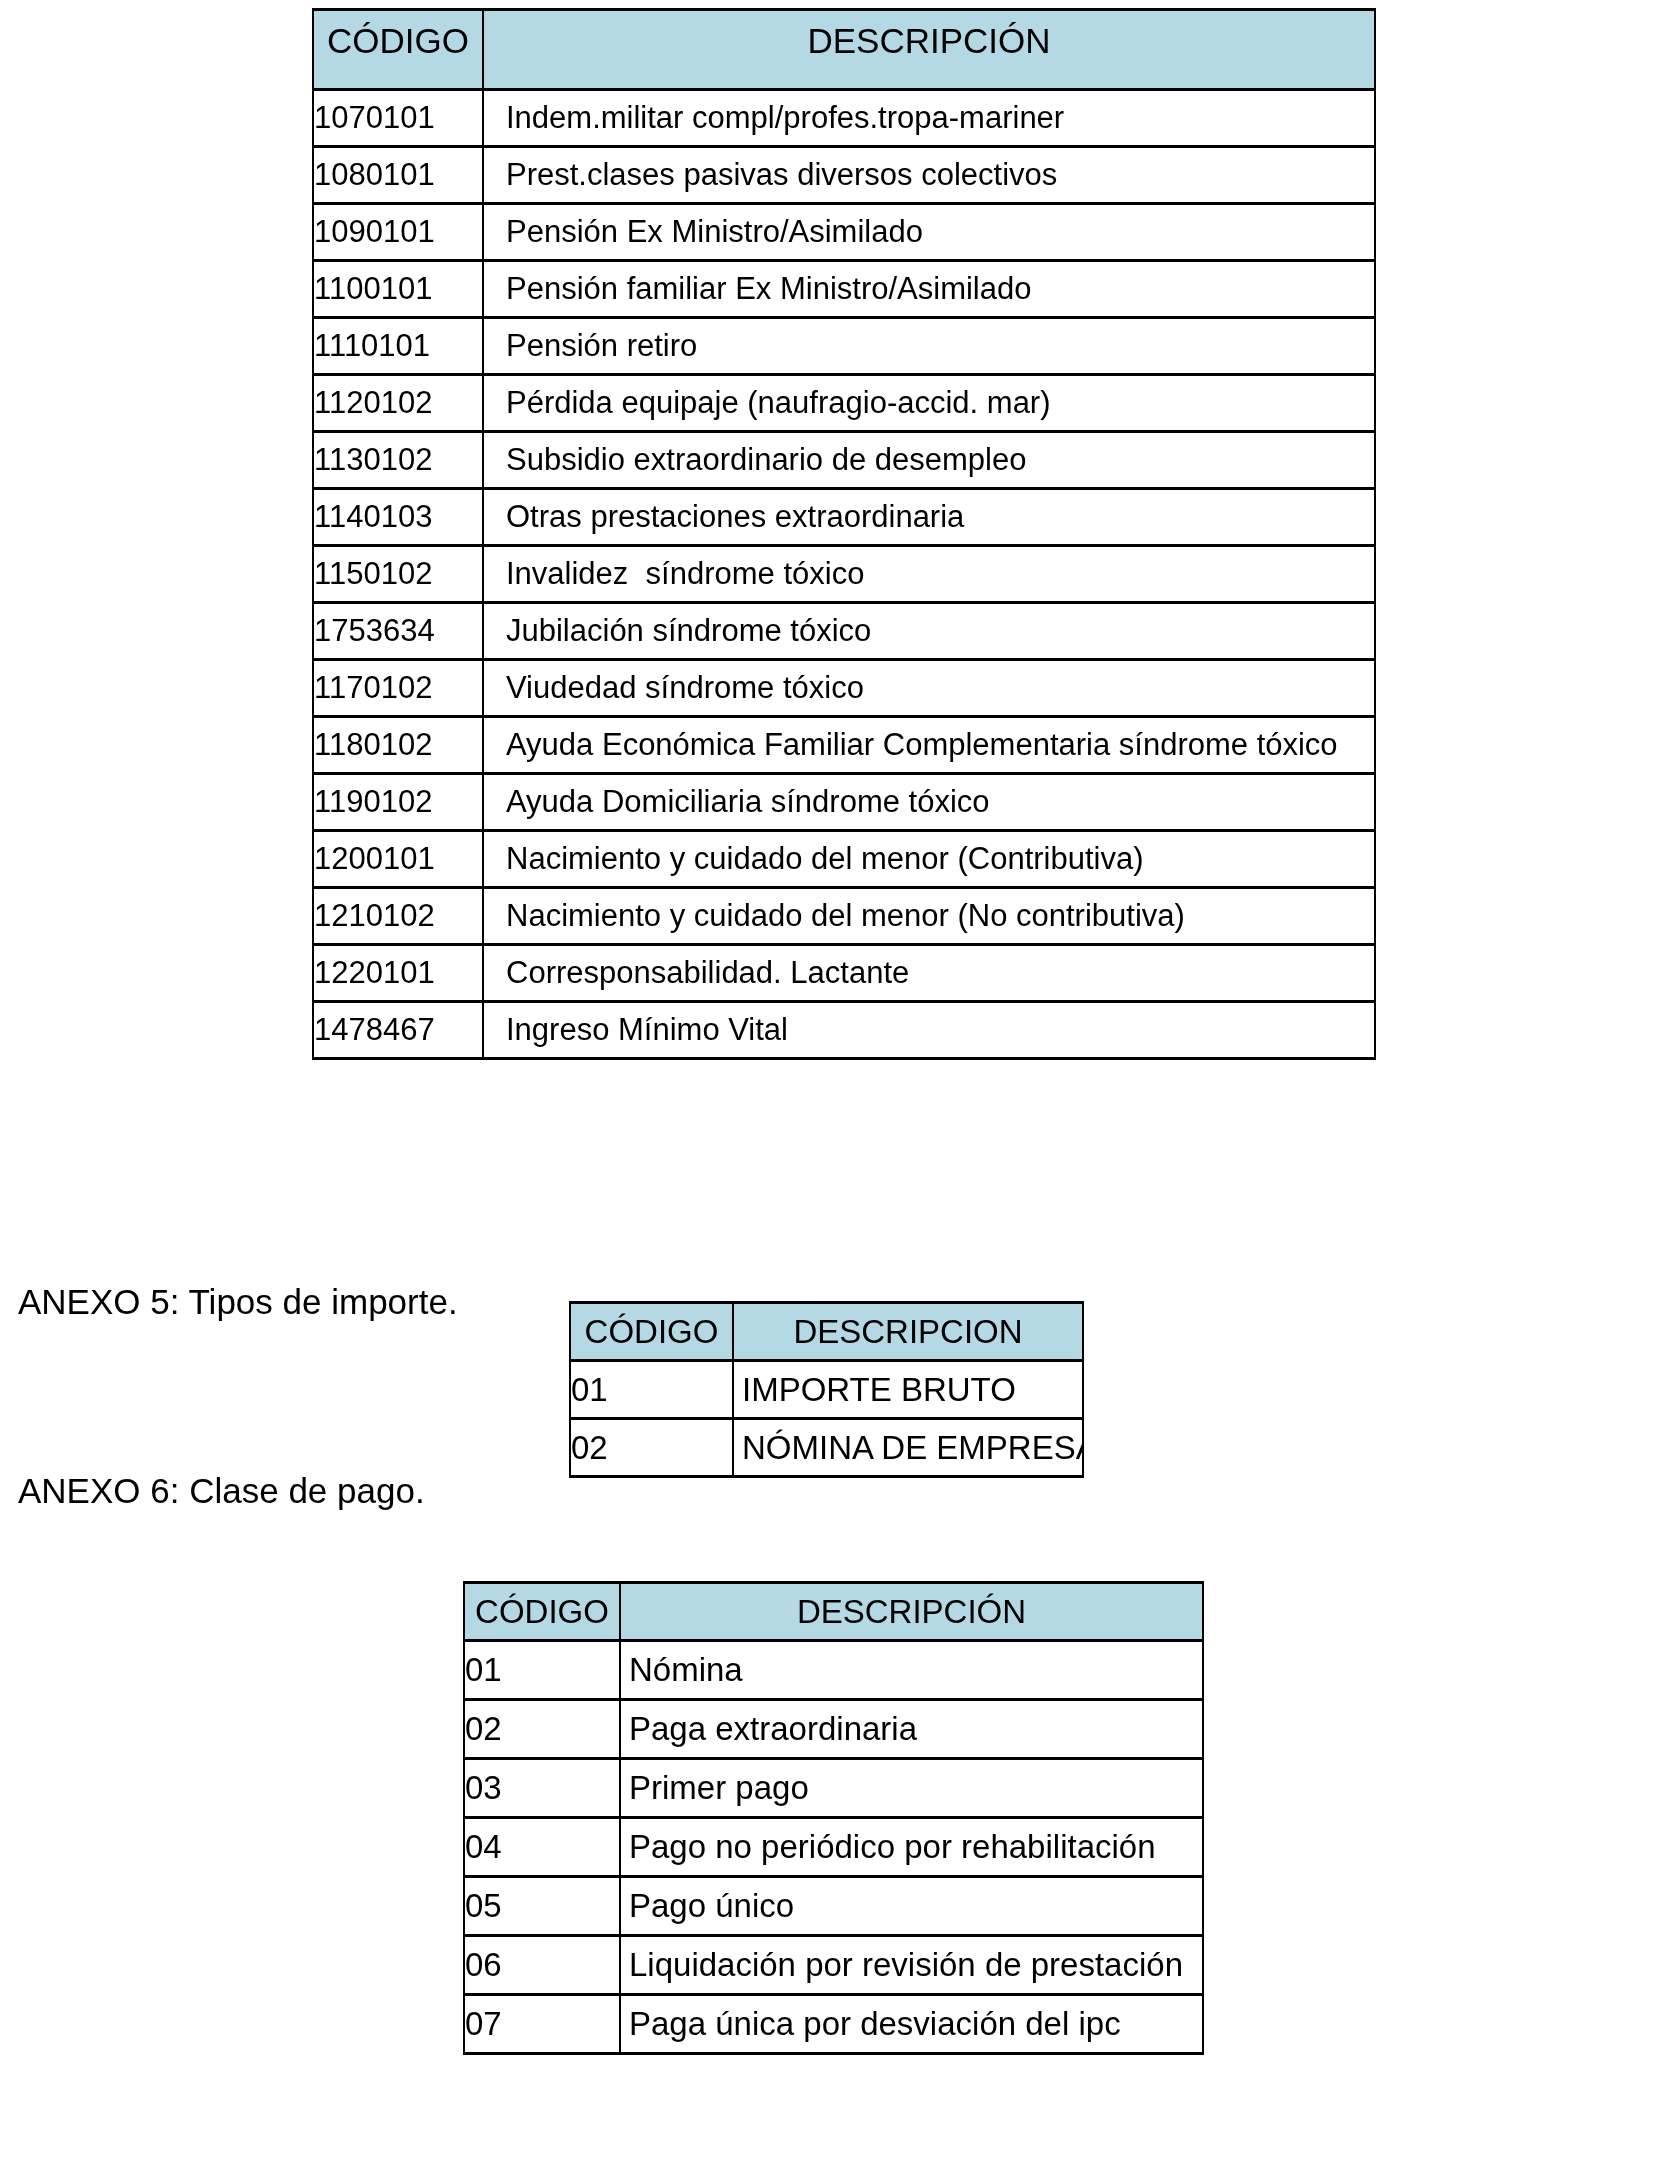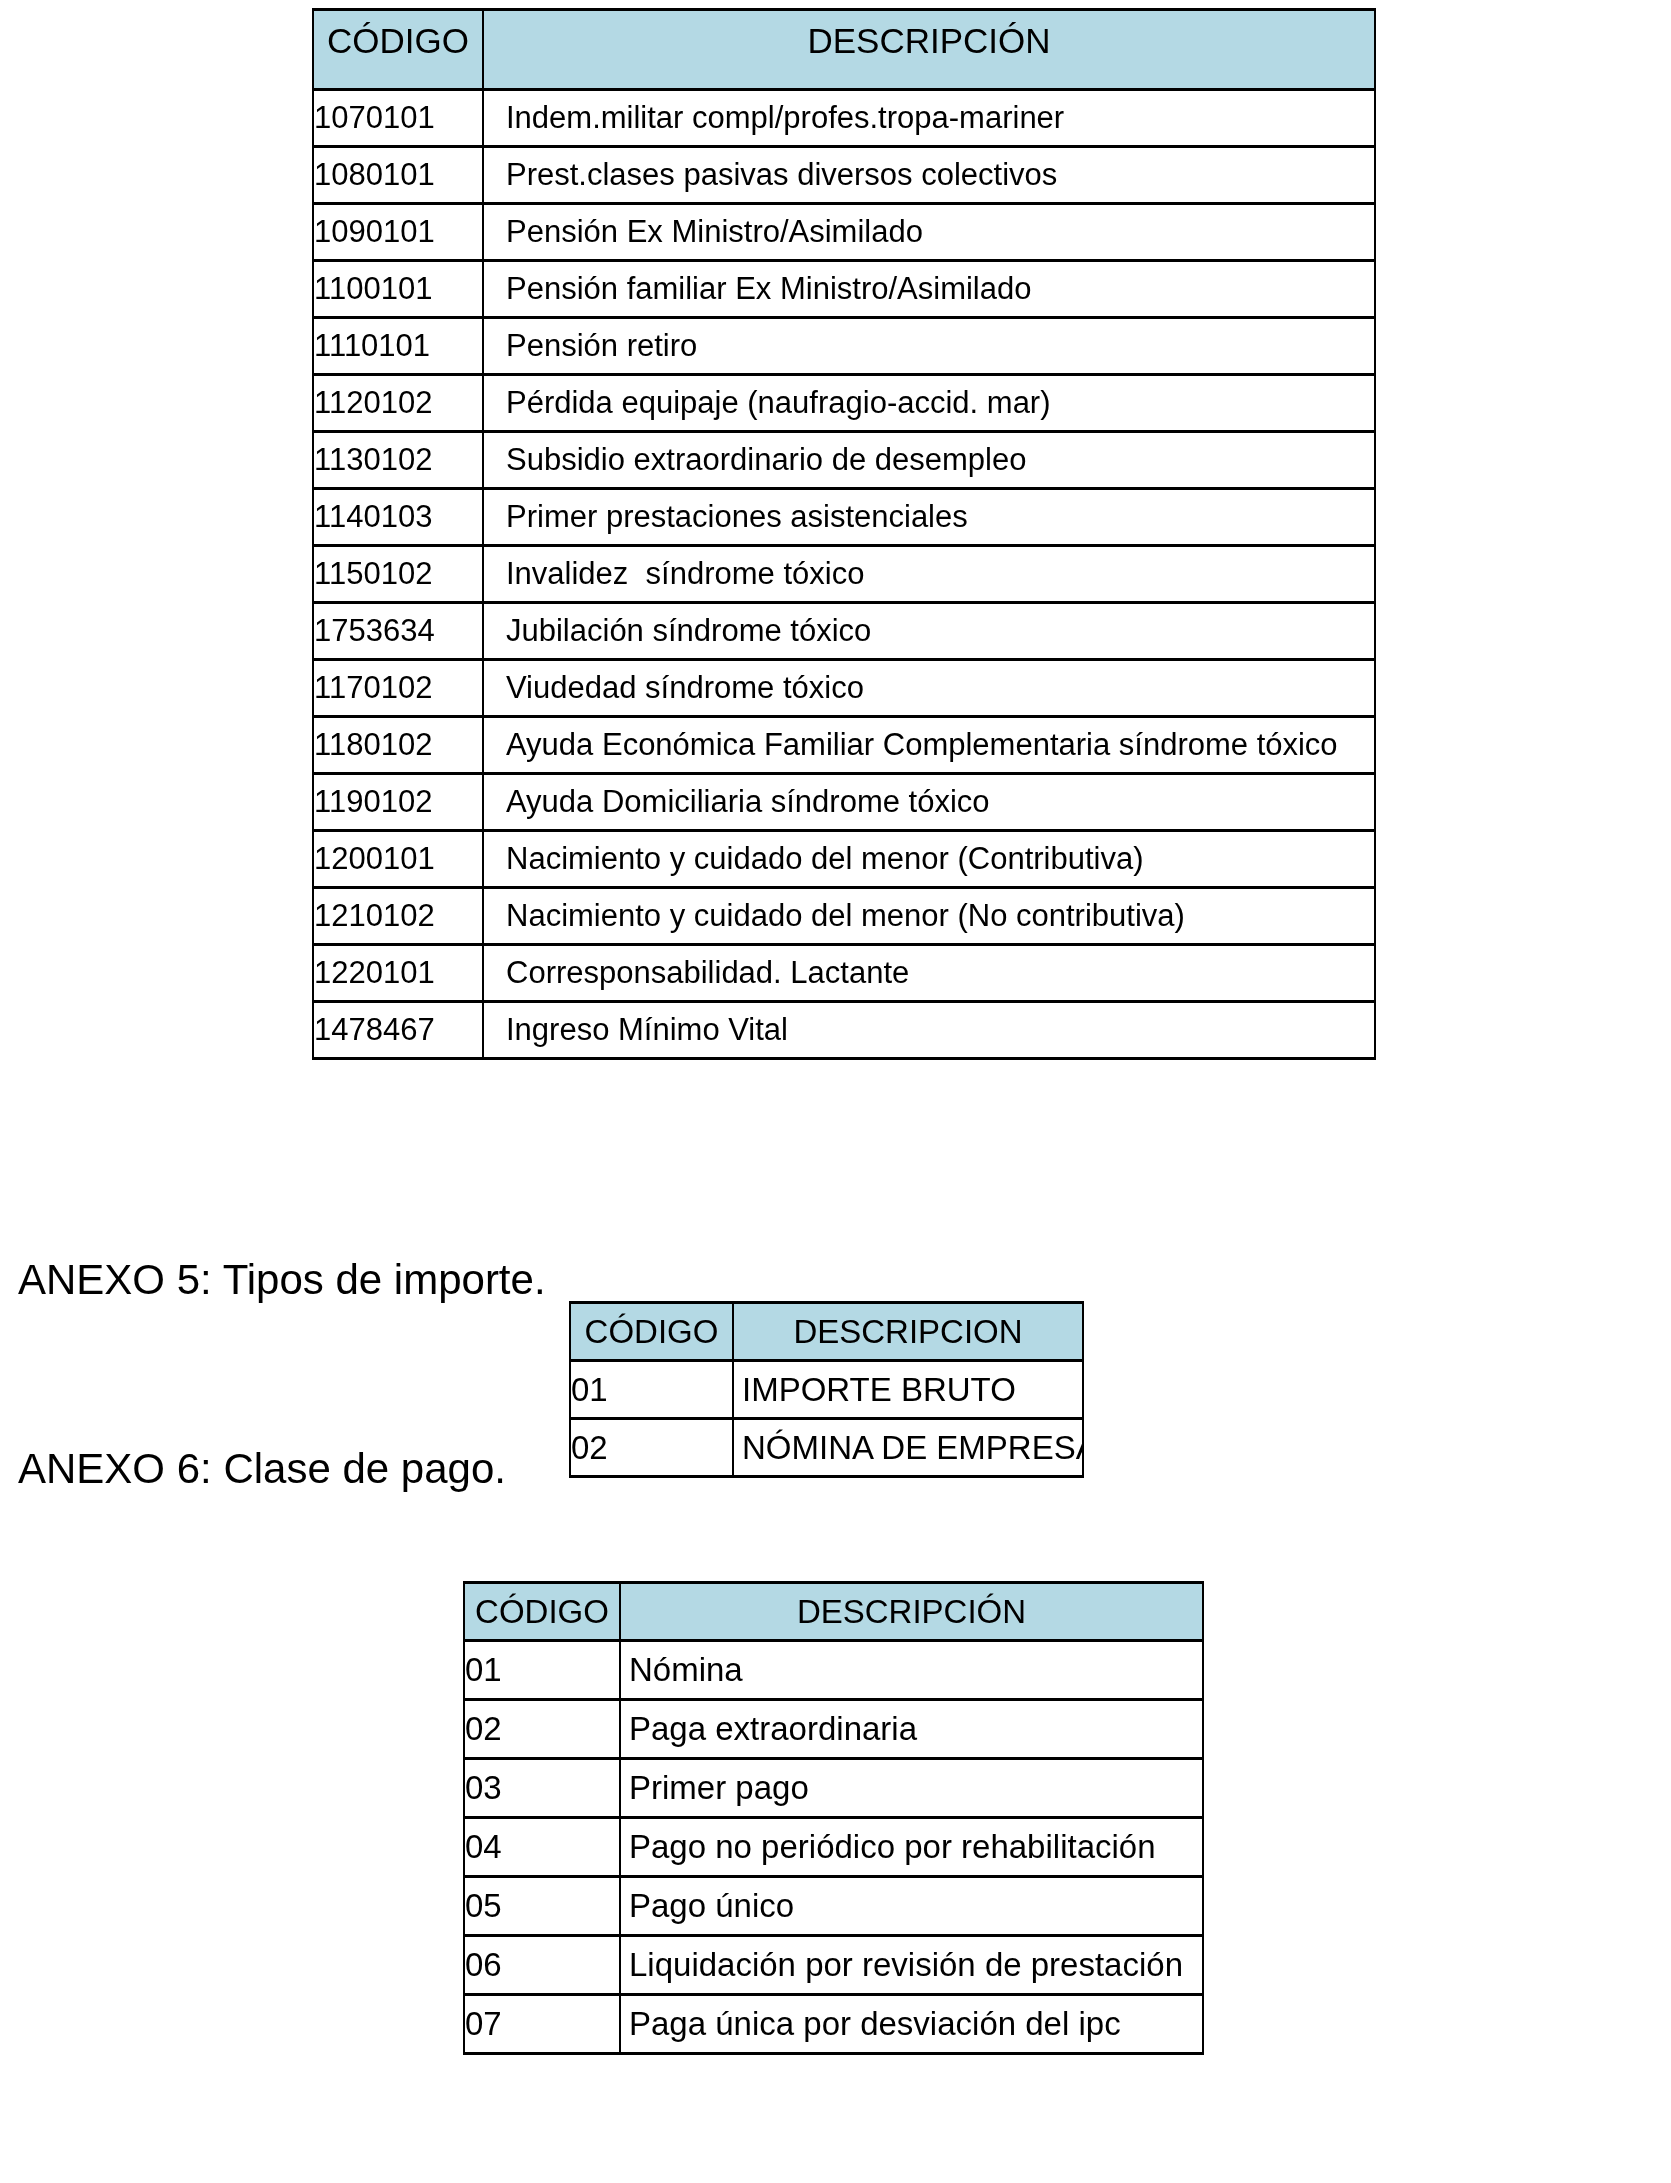--- a/index.html
+++ b/index.html
@@ -55,23 +55,24 @@
   #anexo5-table td.desc, #anexo6-table td.desc { padding-left: 8px; }
 
   
   #anexo6-table { left: 463px; top: 1581px; width: 741px; }
   #anexo6-table th { height: 58px; font-size: 33px; }
   #anexo6-table td { height: 59px; font-size: 33px; }
 
   .heading {
     position: absolute;
     left: 18px;
-    font-size: 42px;
+    font-size: 35px;
     line-height: 1.15;
     color: var(--text-c);
+    margin-top: 26px;
   }
   #anexo5-heading { top: 1256px; }
   #anexo6-heading { top: 1445px; }
 </style>
 </head>
 <body>
 
 <div class="page">
 
   <table id="main-table">
@@ -109,21 +110,21 @@
         <tr>
           <td class="code">1120102</td>
           <td class="desc">Pérdida equipaje (naufragio-accid. mar)</td>
         </tr>
         <tr>
           <td class="code">1130102</td>
           <td class="desc">Subsidio extraordinario de desempleo</td>
         </tr>
         <tr>
           <td class="code">1140103</td>
-          <td class="desc">Primer prestaciones asistenciales</td>
+          <td class="desc">Otras prestaciones extraordinaria</td>
         </tr>
         <tr>
           <td class="code">1150102</td>
           <td class="desc">Invalidez  síndrome tóxico</td>
         </tr>
         <tr>
           <td class="code">1753634</td>
           <td class="desc">Jubilación síndrome tóxico</td>
         </tr>
         <tr>

